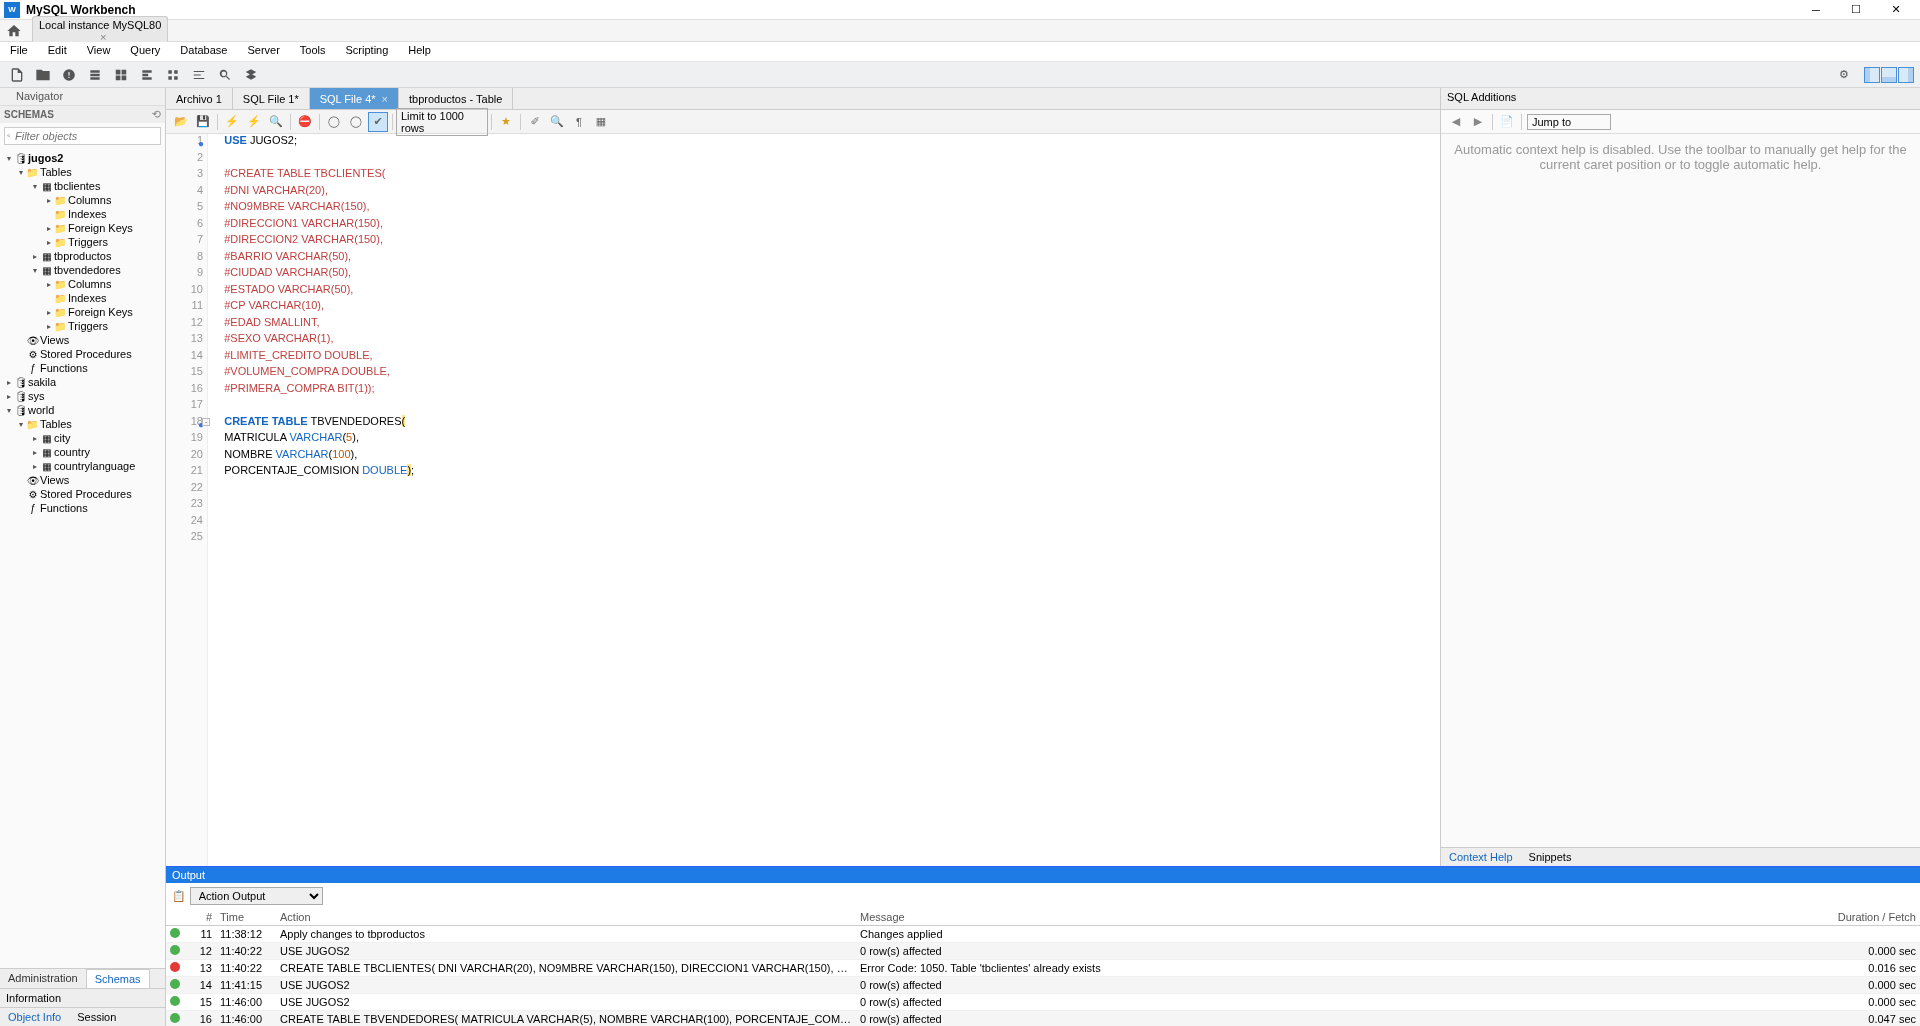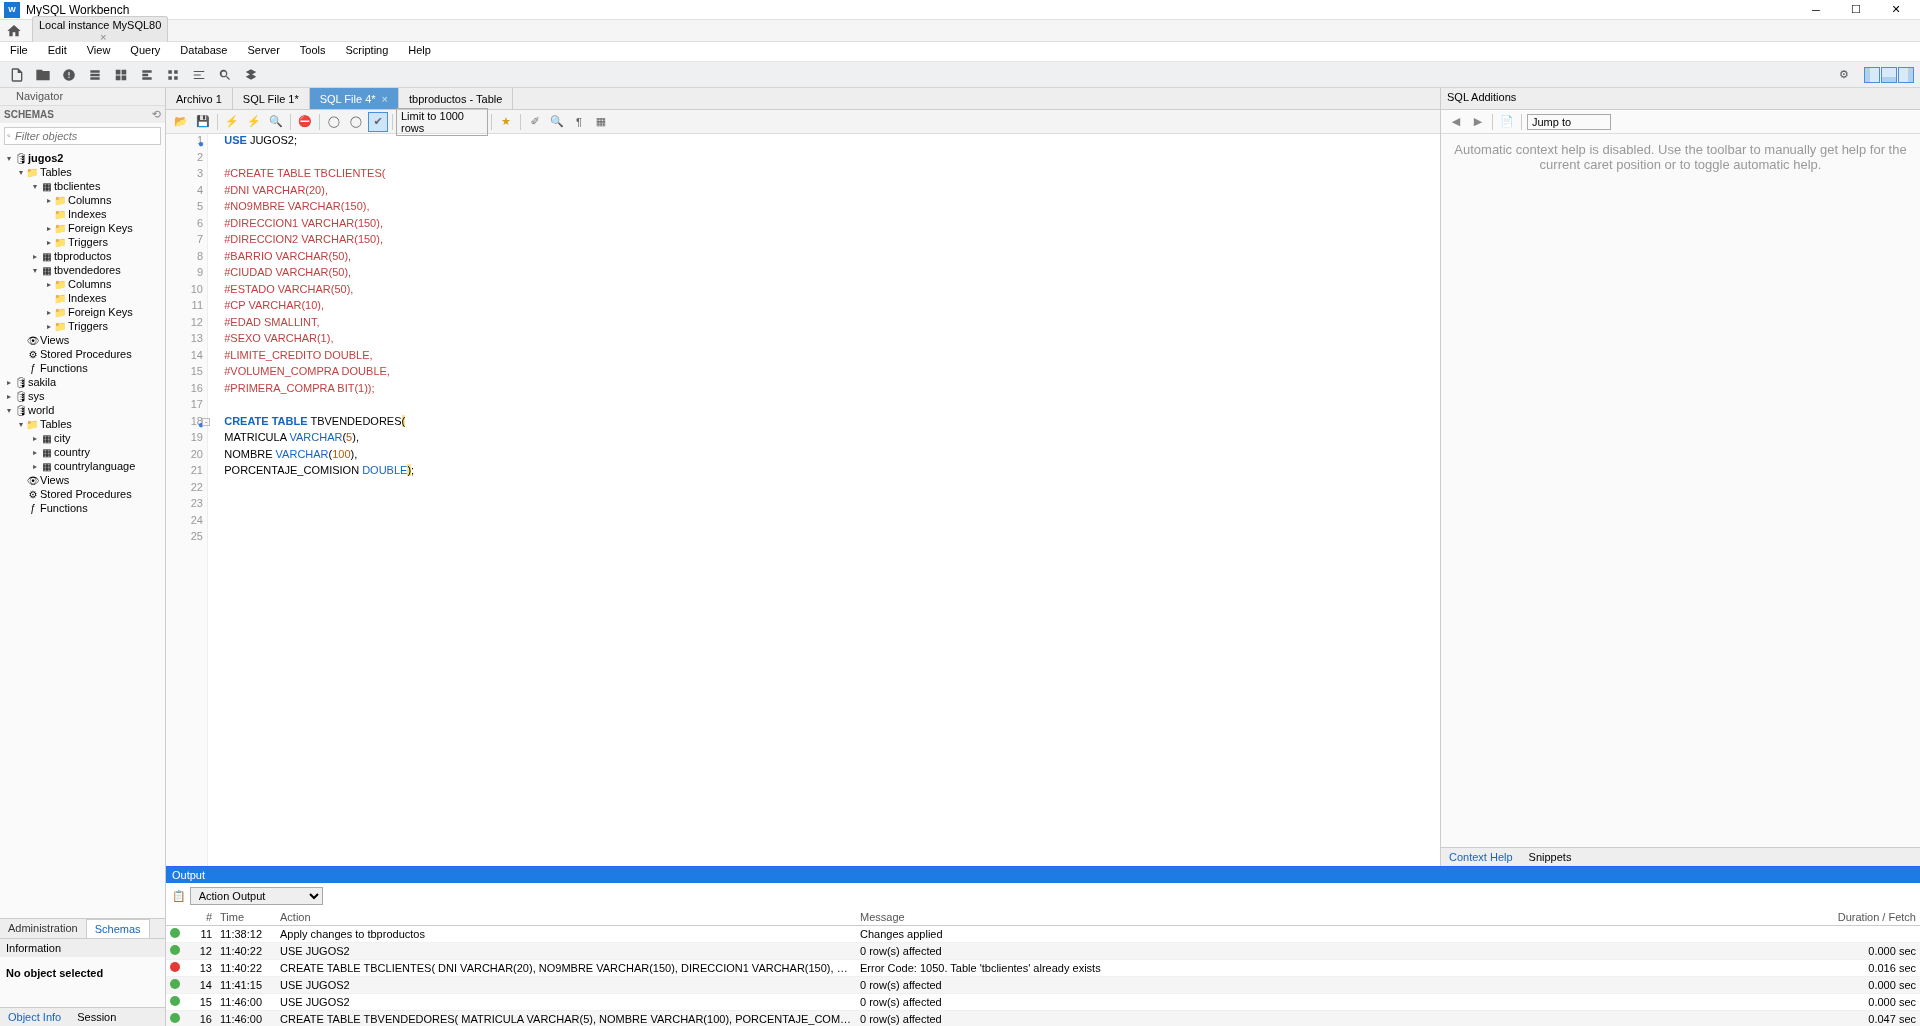--- a/index.html
+++ b/index.html
@@ -1,21 +1,21 @@
 <!DOCTYPE html>
 <html><head>
 <meta charset="utf-8">
 <style>
 * { margin: 0; padding: 0; box-sizing: border-box; font-family: "Segoe UI", Tahoma, sans-serif; font-size: 11px; }
 body { background: #fff; height: 1026px; width: 1920px; overflow: hidden; display: flex; flex-direction: column; }
 
 
 .title-bar { height: 20px; background: #fff; display: flex; align-items: center; padding: 0 4px; border-bottom: 1px solid #e0e0e0; }
 .title-bar .app-icon { width: 16px; height: 16px; background: #1976d2; margin-right: 6px; display: flex; align-items: center; justify-content: center; color: #fff; font-weight: bold; font-size: 8px; }
-.title-bar .title-text { flex: 1; font-size: 12px; }
+.title-bar .title-text { flex: 1; font-size: 12px; font-weight: bold; }
 .title-bar .win-controls { display: flex; }
 .title-bar .win-controls span { width: 40px; height: 20px; display: flex; align-items: center; justify-content: center; cursor: pointer; }
 
 
 .instance-row { height: 22px; background: #f5f5f5; display: flex; align-items: center; border-bottom: 1px solid #ddd; }
 .home-icon { width: 28px; height: 22px; display: flex; align-items: center; justify-content: center; color: #555; cursor: pointer; font-size: 14px; }
 .instance-tab { background: #e8e8e8; border: 1px solid #ccc; border-bottom: none; padding: 2px 6px; display: flex; align-items: center; margin-left: 4px; border-radius: 3px 3px 0 0; flex-direction: column; }
 .instance-tab .close-x { margin-left: 6px; color: #888; cursor: pointer; }
 
 
@@ -367,21 +367,20 @@
     <span class="tree-arrow"></span>
     <span class="tree-icon">ƒ</span>
     <span class="tree-label ">Functions</span>
   </div>
       </div>
     <div class="nav-bottom-tabs">
       <div class="tab inactive">Administration</div>
       <div class="tab active">Schemas</div>
     </div>
     <div class="info-header">Information</div>
-    <div class="info-body">No object selected</div>
     <div class="bottom-info-tabs">
       <div class="tab active">Object Info</div>
       <div class="tab">Session</div>
     </div>
   </div>
 
   <div class="center-col">
     <div style="flex:1; display:flex; min-height:0;">
       <div style="flex:1; display:flex; flex-direction:column; min-width:0;">
 

